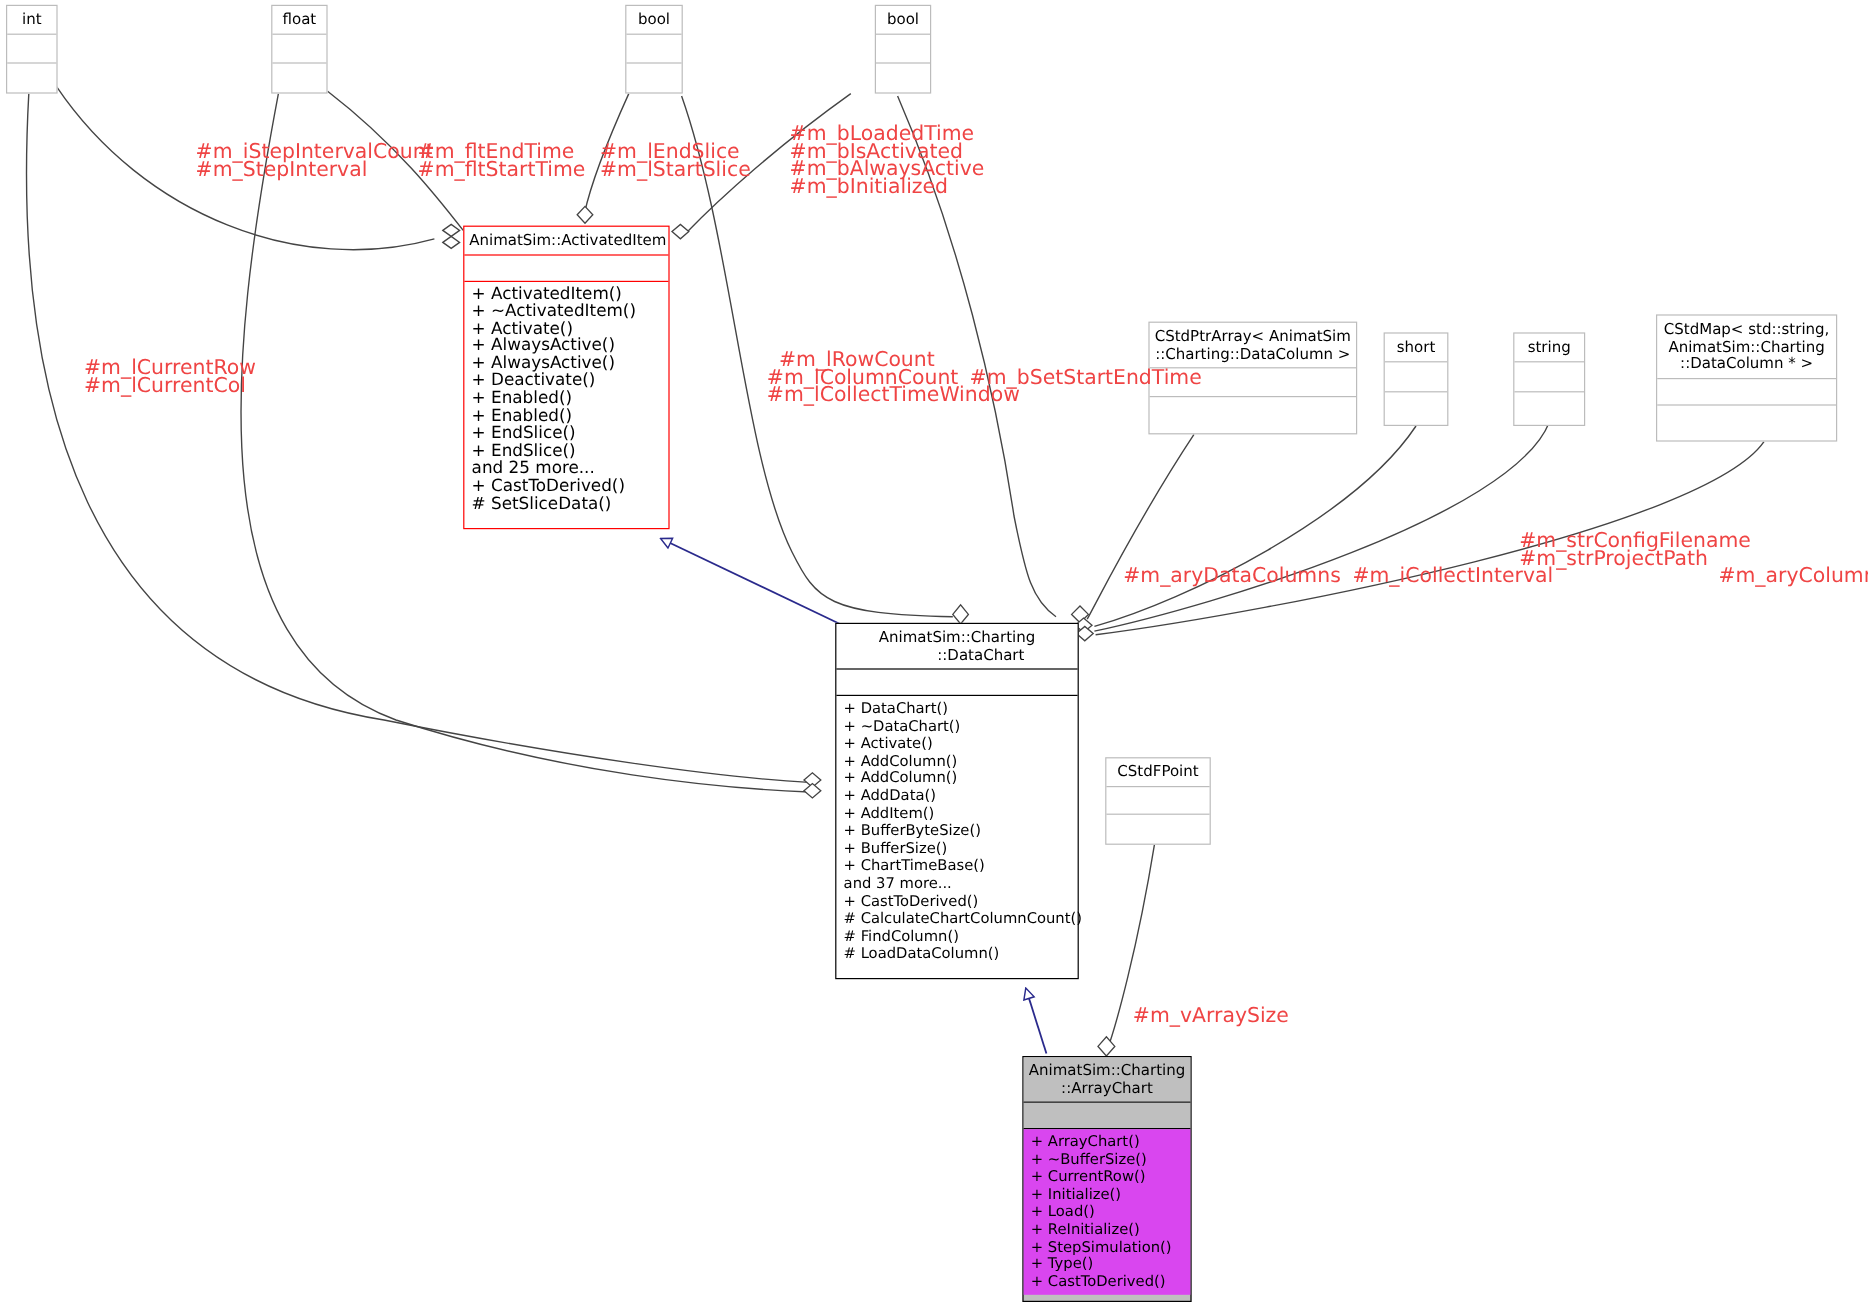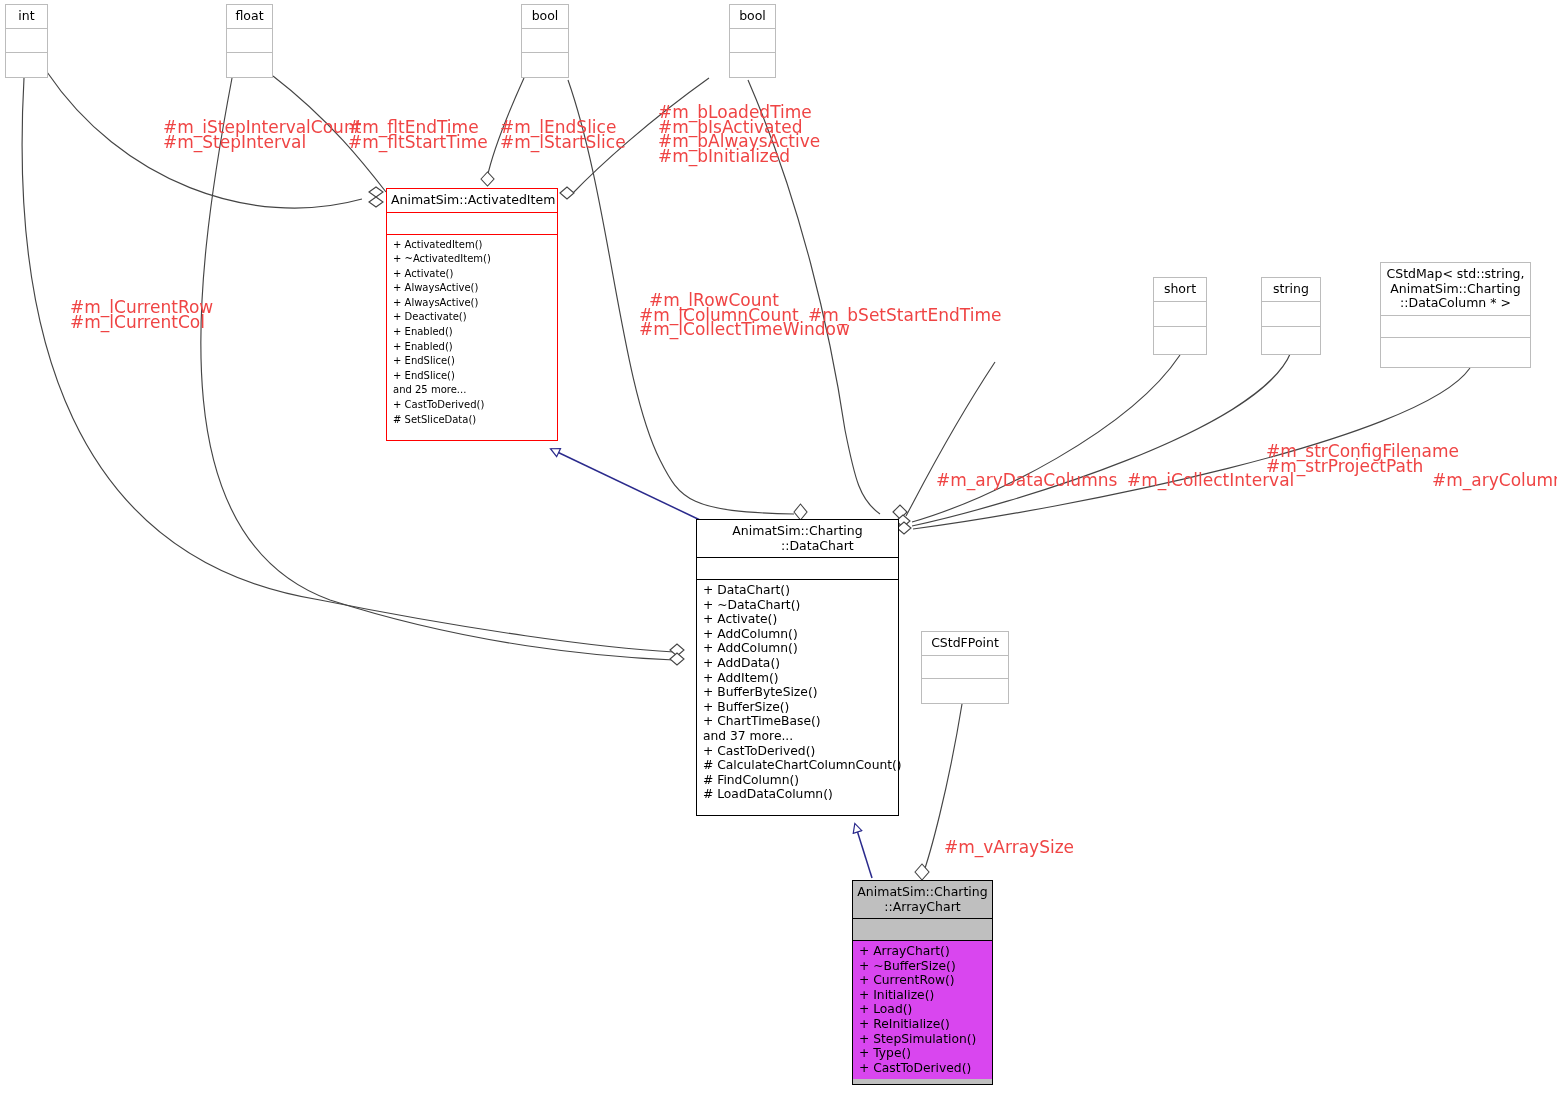--- a/index.html
+++ b/index.html
@@ -18,21 +18,21 @@
 
   
   .tbox{border:1px solid #bcbcbc;}
   .tbox .title{font-size:12.5px;color:#000;border-bottom:1px solid #bcbcbc;}
   .tbox .mid{border-bottom:1px solid #bcbcbc;}
 
   
   .redbox{border:1px solid #ff0000;}
   .redbox .title{font-size:12.5px;color:#000;border-bottom:1px solid #ff0000;}
   .redbox .mid{border-bottom:1px solid #ff0000;height:22px;}
-  .redbox .ops div{font-size:10px;color:#000;}
+  .redbox .ops div{font-size:14px;color:#000;}
 
   
   .blackbox{border:1px solid #000000;}
   .blackbox .title{font-size:12.5px;color:#000;border-bottom:1px solid #000000;}
   .blackbox .mid{border-bottom:1px solid #000000;height:22px;}
   .blackbox .ops div{font-size:12.3px;color:#000;}
 
   
   .graybox{border:1px solid #000000;background:#bfbfbf;}
   .graybox .title{font-size:12.5px;color:#000;border-bottom:1px solid #000000;background:#bfbfbf;}
@@ -149,20 +149,26 @@
       <div>+ Enabled()</div>
       <div>+ Enabled()</div>
       <div>+ EndSlice()</div>
       <div>+ EndSlice()</div>
       <div>and 25 more...</div>
       <div>+ CastToDerived()</div>
       <div># SetSliceData()</div>
     </div>
   </div>
 
+  <div class="node tbox" style="left:957px;top:268px;width:174px;height:94px;">
+    <div class="title">CStdPtrArray&lt; AnimatSim
+::Charting::DataColumn &gt;</div>
+    <div class="mid" style="height:24px;"></div>
+    <div class="ops" style="height:24px;"></div>
+  </div>
 
   <div class="node tbox" style="left:1153px;top:277px;width:54px;height:78px;">
     <div class="title">short</div>
     <div class="mid" style="height:25px;"></div>
     <div class="ops" style="height:25px;"></div>
   </div>
 
   <div class="node tbox" style="left:1261px;top:277px;width:60px;height:78px;">
     <div class="title">string</div>
     <div class="mid" style="height:25px;"></div>

